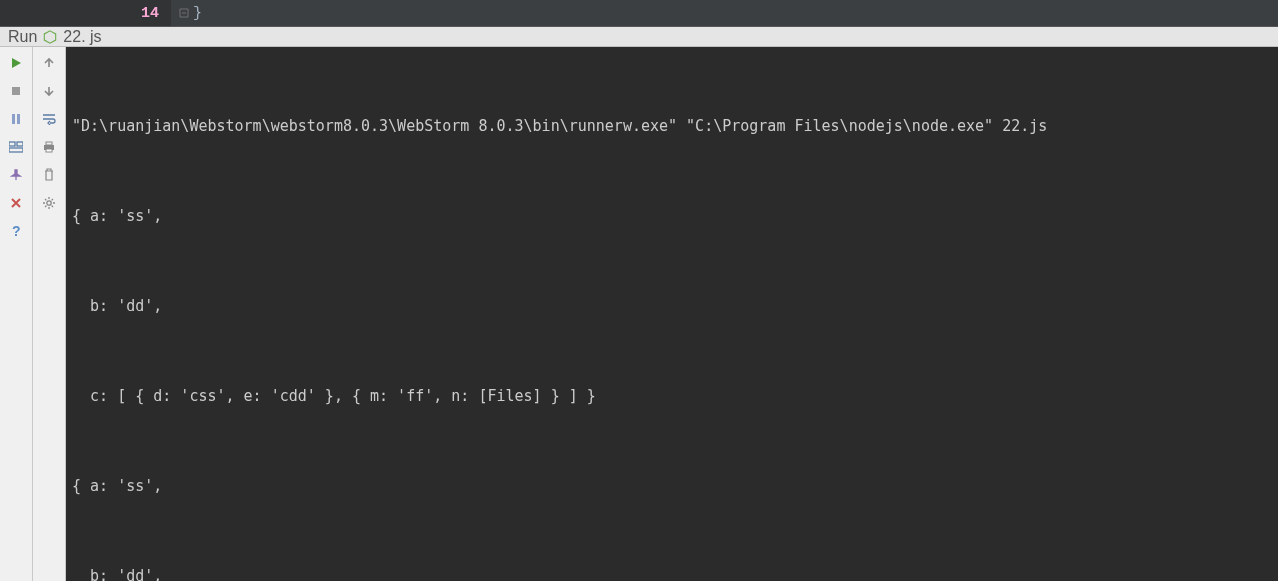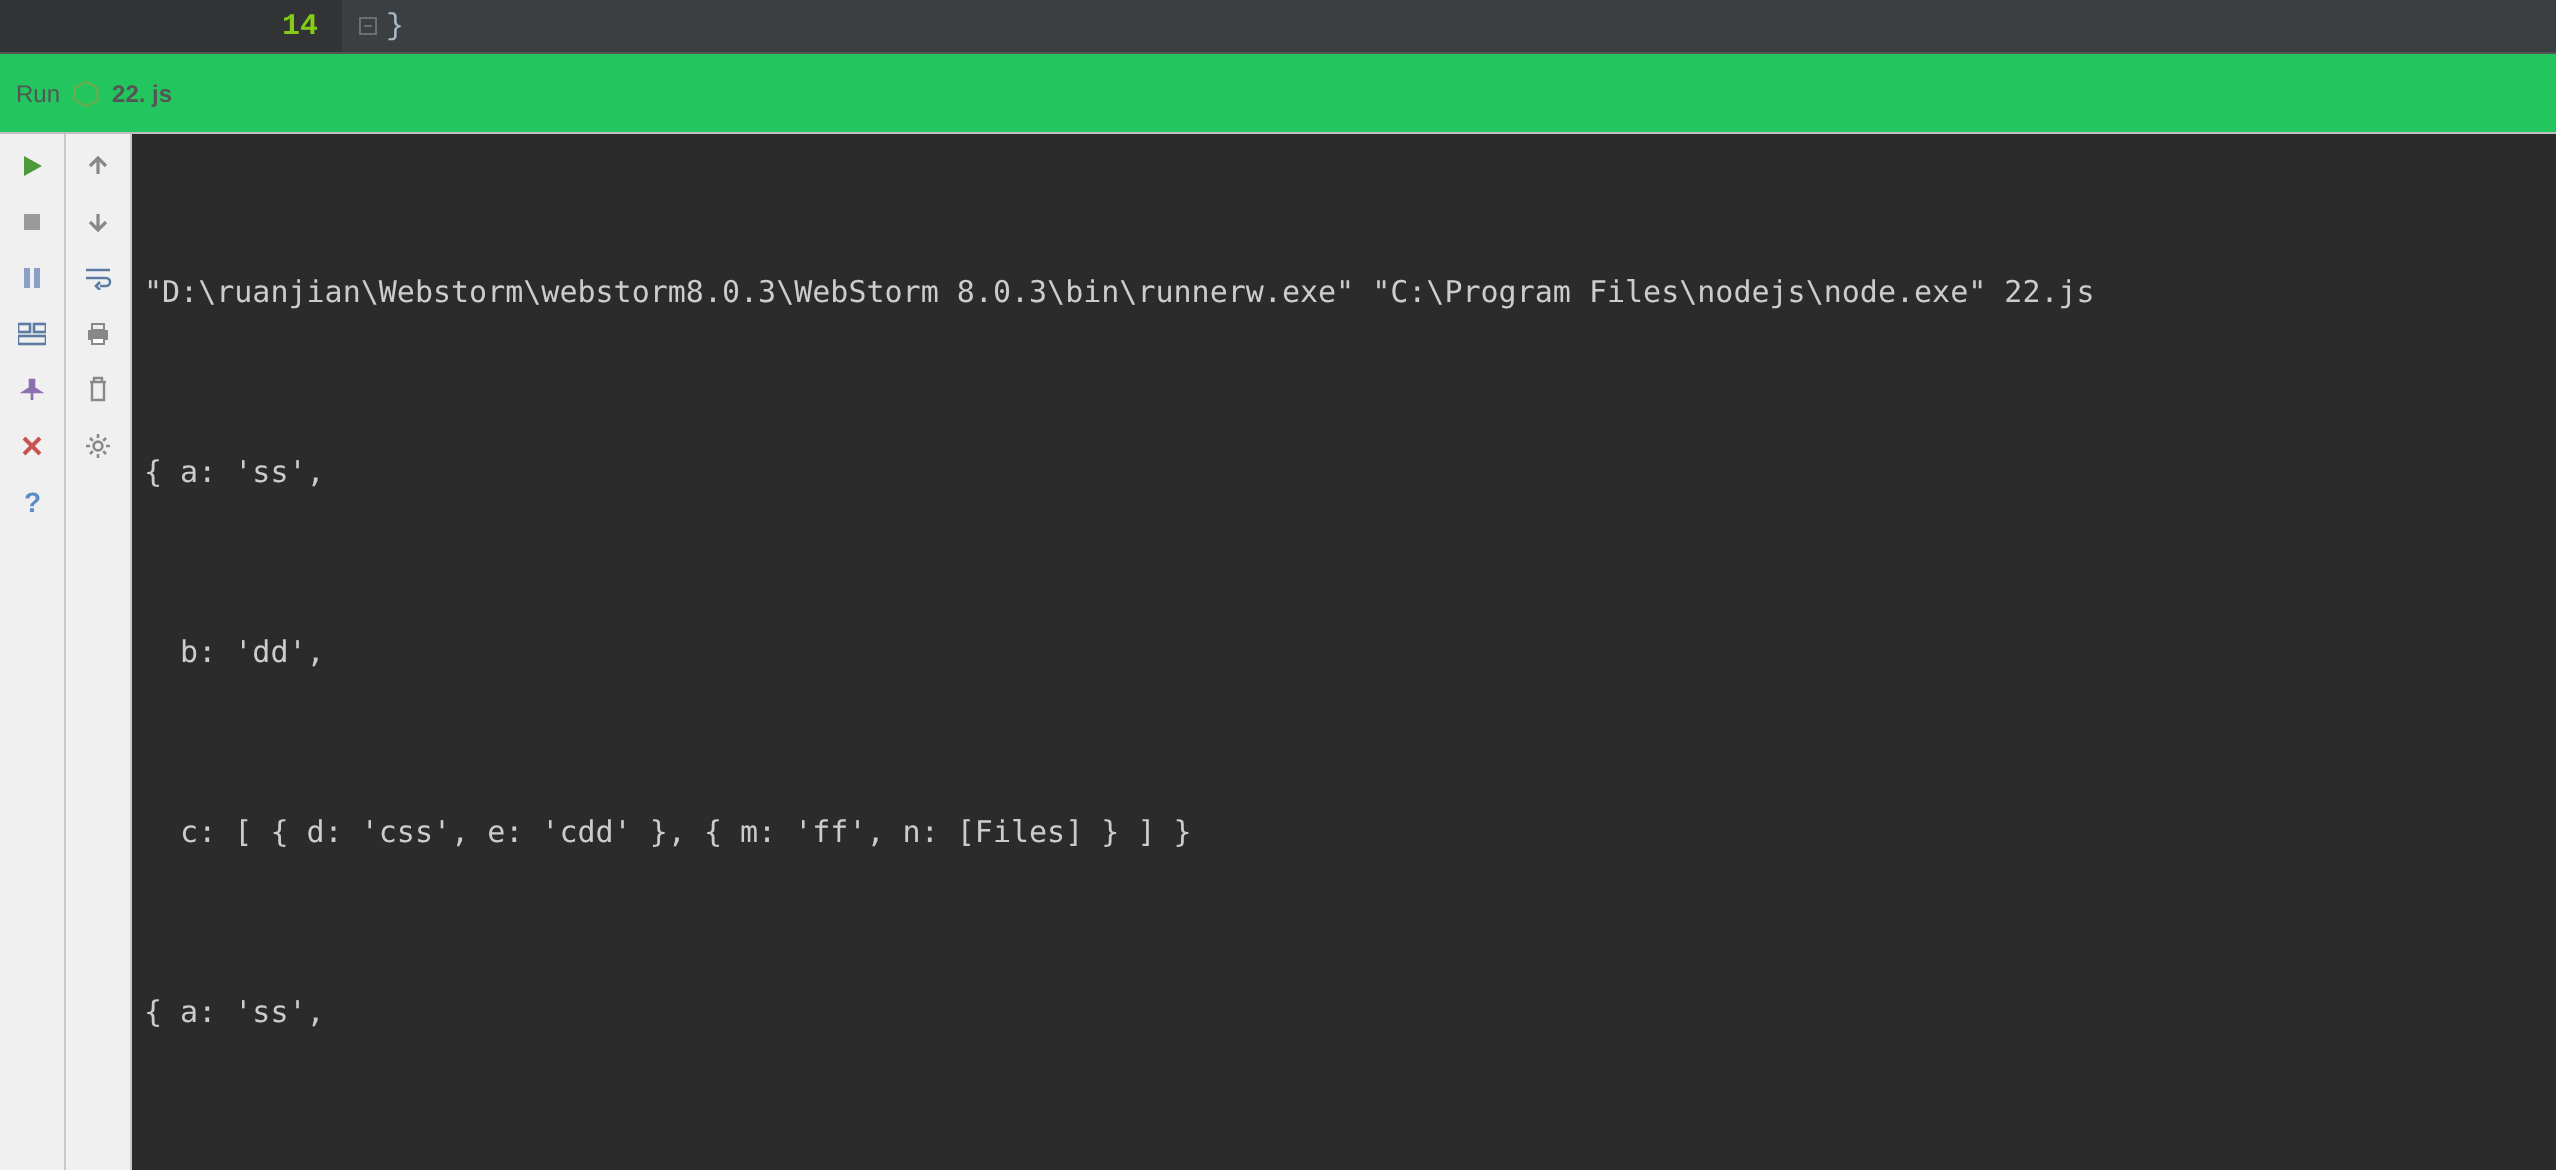--- a/index.html
+++ b/index.html
@@ -18,47 +18,47 @@
     align-items: center;
   }
   .gutter {
     width: 171px;
     height: 100%;
     background: #313335;
     display: flex;
     align-items: center;
     justify-content: flex-end;
     padding-right: 12px;
-    color: #84cc16;
+    color: #f9a8d4;
     font-size: 15px;
     font-weight: bold;
   }
   .editor-code {
     color: #a9b7c6;
     font-size: 15px;
     padding-left: 8px;
     display: flex;
     align-items: center;
     gap: 4px;
   }
   .fold-icon {
     width: 10px; height: 10px;
     color: #6e6e6e;
     font-size: 11px;
   }
   .tool-header {
-    height: 40px;
-    background: #22c55e;
+    height: 20px;
+    background: #e5e5e5;
     border-bottom: 1px solid #c0c0c0;
     display: flex;
     align-items: center;
     padding: 0 8px;
     gap: 6px;
     font-family: "Segoe UI", Arial, sans-serif;
-    font-size: 12px;
+    font-size: 16px;
     color: #555;
   }
   .nodejs-icon {
     width: 14px; height: 14px;
     display: inline-flex;
     align-items: center;
     justify-content: center;
   }
   .run-body {
     display: flex;
@@ -124,21 +124,21 @@
   </div>
 </div>
 
 <div class="tool-header">
   <span style="cursor:pointer;">Run</span>
   <span class="nodejs-icon">
     <svg width="14" height="14" viewBox="0 0 32 32">
         <path d="M16 2 L29 9 V23 L16 30 L3 23 V9 Z" fill="none" stroke="#6cac4d" stroke-width="2.5"></path>
       </svg>
   </span>
-  <span style="cursor:pointer;font-weight:bold;">22. js</span>
+  <span style="cursor:pointer;">22. js</span>
 </div>
 
 <div class="run-body">
 
   <div class="left-toolbar">
     <div class="tb-btn">
       <svg width="12" height="12" viewBox="0 0 12 12">
           <path d="M2 1 L11 6 L2 11 Z" fill="#4e9a3a"></path>
         </svg>
     </div>

